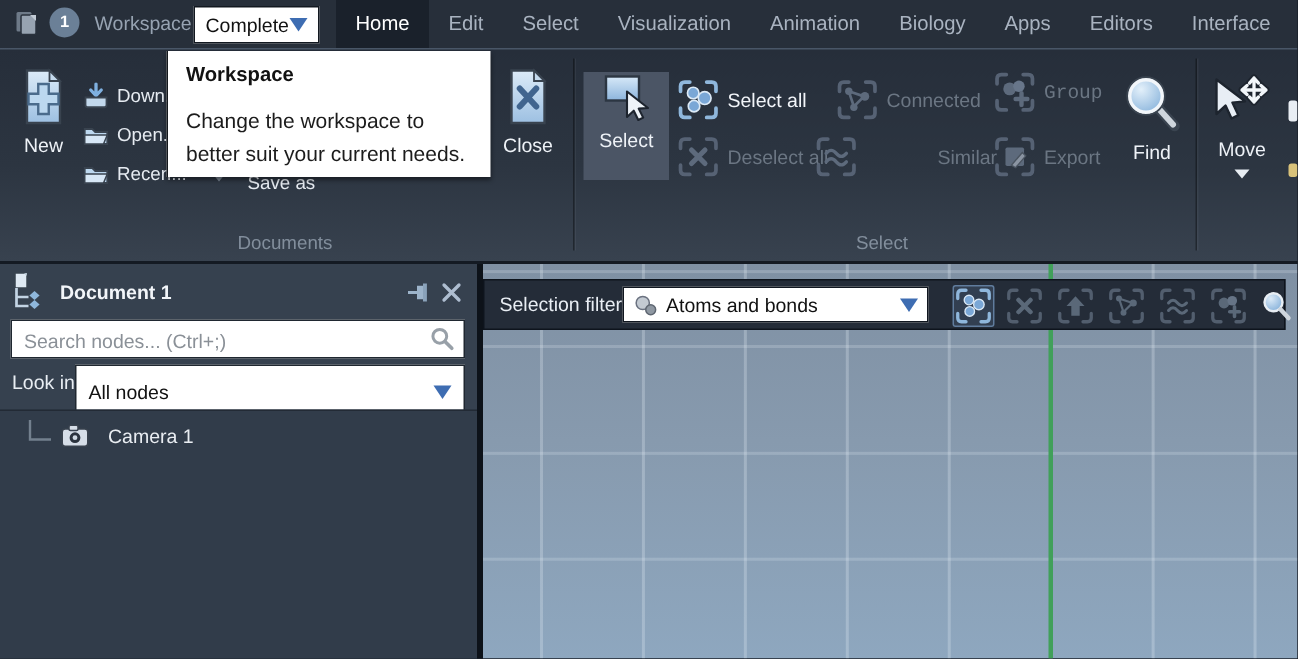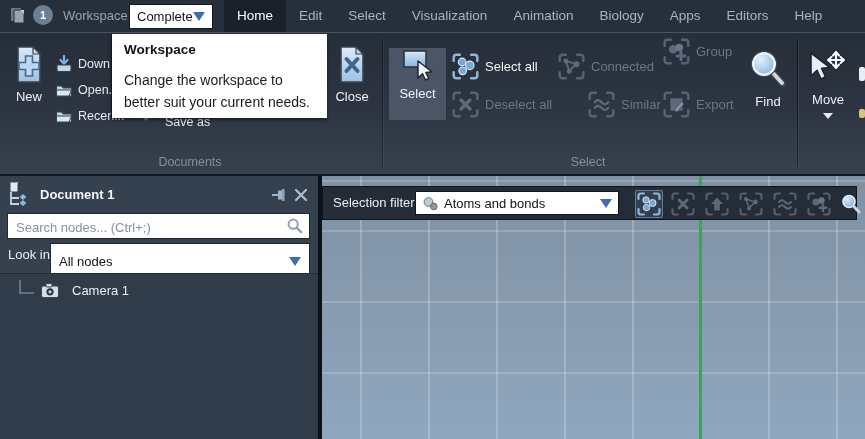--- a/index.html
+++ b/index.html
@@ -105,20 +105,21 @@
   </div>
   <div class="menus">
     <span class="menu-item active">Home</span>
     <span class="menu-item">Edit</span>
     <span class="menu-item">Select</span>
     <span class="menu-item">Visualization</span>
     <span class="menu-item">Animation</span>
     <span class="menu-item">Biology</span>
     <span class="menu-item">Apps</span>
     <span class="menu-item">Editors</span>
+    <span class="menu-item">Interface</span>
     <span class="menu-item">Help</span>
   </div>
 </div>
 
 <div class="abs ribbon">
 
   <div class="big-btn" style="left:6px;top:12px;width:46px;height:92px;">
     <svg width="36" height="40" viewBox="0 0 36 40">
       <defs>
           <linearGradient id="gNew" x1="0" y1="0" x2="0" y2="1">
@@ -216,29 +217,29 @@
   <div class="rib-row" style="left:558px;top:19px;">
     <svg width="27" height="27" viewBox="0 0 24 24">
       <path d="M1.5 7 V4 Q1.5 1.5 4 1.5 H7 M17 1.5 H20 Q22.5 1.5 22.5 4 V7 M22.5 17 V20 Q22.5 22.5 20 22.5 H17 M7 22.5 H4 Q1.5 22.5 1.5 20 V17" stroke="#566274" stroke-width="2.2" fill="none" stroke-linecap="round"></path>
       <path d="M7 7 L16 10 L10 16 Z" stroke="#5d6a7c" stroke-width="1.6" fill="none"></path>
       <circle cx="7" cy="7" r="2.2" fill="#5d6a7c"></circle>
         <circle cx="16.5" cy="10" r="2.6" fill="#5d6a7c"></circle>
         <circle cx="10" cy="16.5" r="2.2" fill="#5d6a7c"></circle>
     </svg>
     <span class="lbl off">Connected</span>
   </div>
-  <div class="rib-row" style="left:588px;top:57px;">
+  <div class="rib-row" style="left:544px;top:57px;gap:48px;">
     <svg width="27" height="27" viewBox="0 0 24 24">
       <path d="M1.5 7 V4 Q1.5 1.5 4 1.5 H7 M17 1.5 H20 Q22.5 1.5 22.5 4 V7 M22.5 17 V20 Q22.5 22.5 20 22.5 H17 M7 22.5 H4 Q1.5 22.5 1.5 20 V17" stroke="#566274" stroke-width="2.2" fill="none" stroke-linecap="round"></path>
       <path d="M6 10 C8 7.6 10 7.6 12 10 C14 12.4 16 12.4 18 10 M6 15 C8 12.6 10 12.6 12 15 C14 17.4 16 17.4 18 15" stroke="#5d6a7c" stroke-width="2" fill="none" stroke-linecap="round"></path>
     </svg>
     <span class="lbl off">Similar</span>
   </div>
 
-  <div class="rib-row" style="left:663px;top:4px;">
+  <div class="rib-row" style="left:663px;top:14px;font-family:Liberation Mono, monospace;">
     <svg width="27" height="27" viewBox="0 0 24 24">
       <path d="M1.5 7 V4 Q1.5 1.5 4 1.5 H7 M17 1.5 H20 Q22.5 1.5 22.5 4 V7 M22.5 17 V20 Q22.5 22.5 20 22.5 H17 M7 22.5 H4 Q1.5 22.5 1.5 20 V17" stroke="#566274" stroke-width="2.2" fill="none" stroke-linecap="round"></path>
       <circle cx="9" cy="10" r="3.8" fill="#5d6a7c"></circle>
         <circle cx="14.5" cy="8.5" r="3.4" fill="#68768a"></circle>
       <path d="M16 12.5 v7 M12.5 16 h7" stroke="#5d6a7c" stroke-width="2.6" stroke-linecap="round"></path>
     </svg>
     <span class="lbl off">Group</span>
   </div>
   <div class="rib-row" style="left:663px;top:57px;">
     <svg width="27" height="27" viewBox="0 0 24 24">

